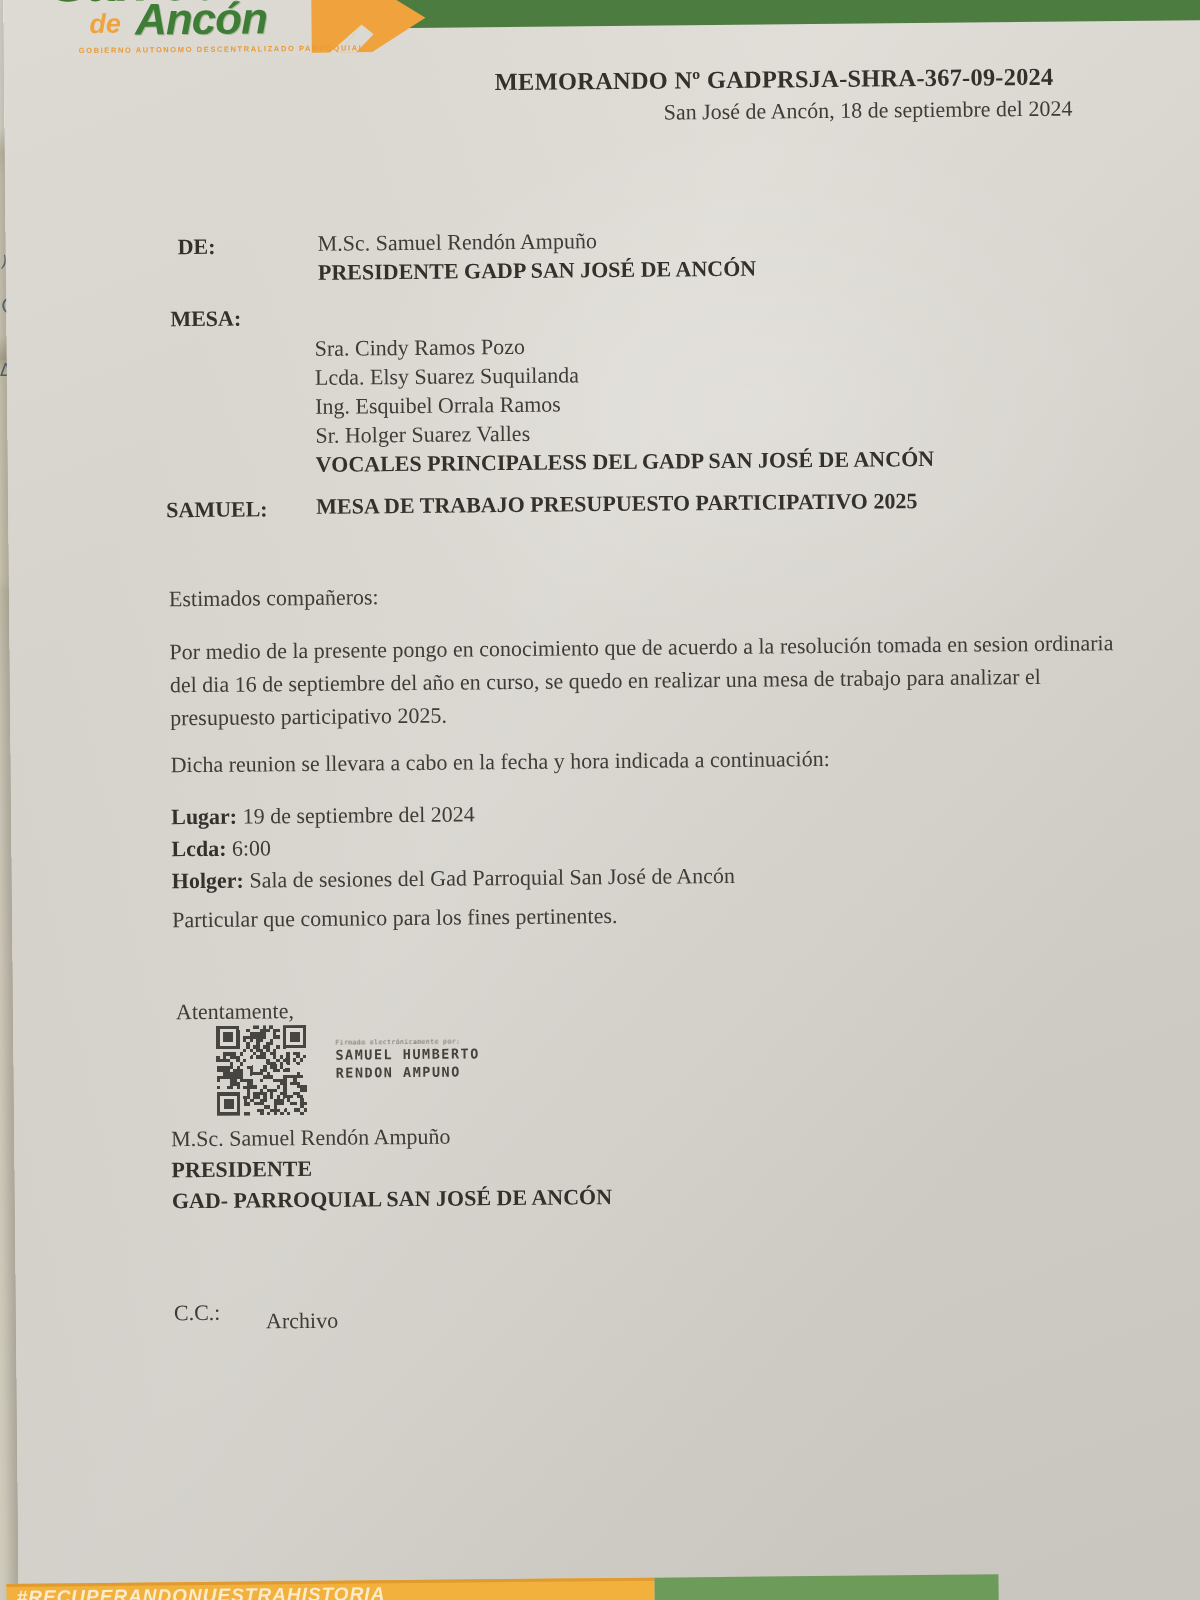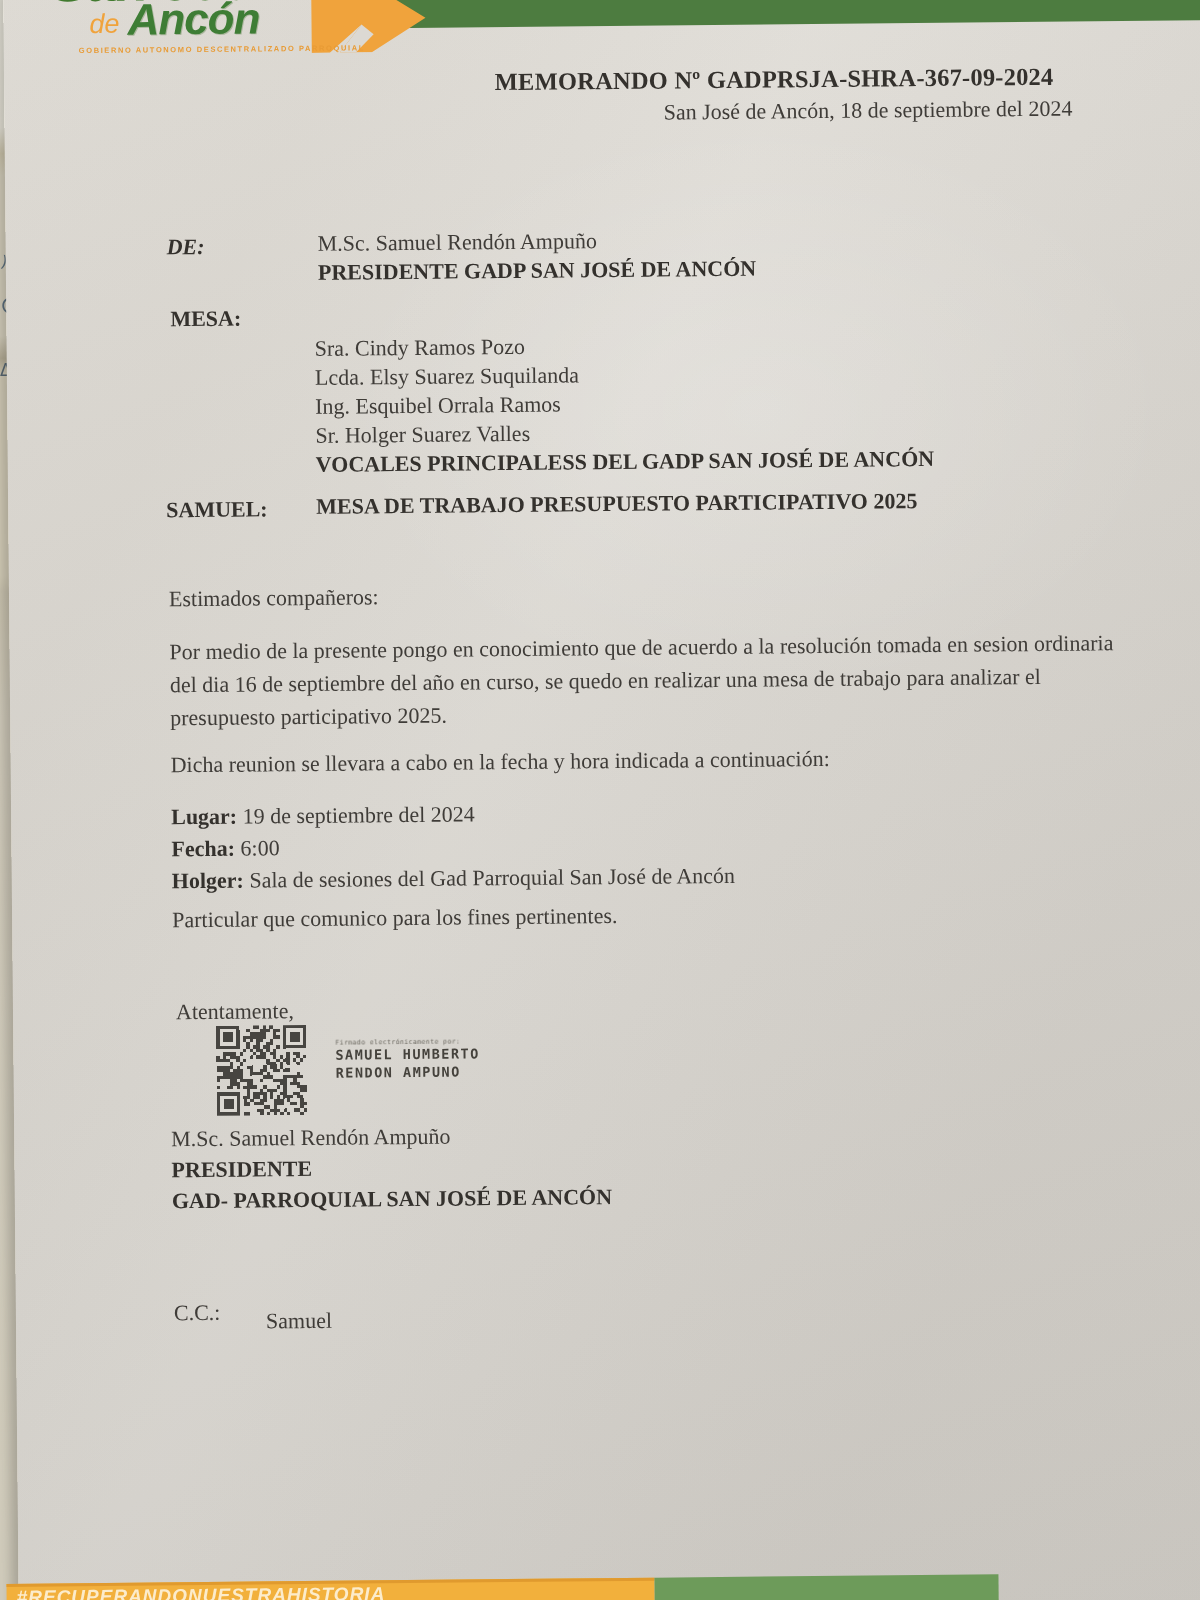--- a/index.html
+++ b/index.html
@@ -23,22 +23,22 @@
     background:
       radial-gradient(ellipse 600px 420px at 62% 26%, rgba(255,255,255,0.16), rgba(255,255,255,0) 70%),
       linear-gradient(115deg, rgba(120,110,95,0.05) 18%, rgba(255,255,255,0.05) 42%, rgba(110,100,90,0.06) 78%);}
 
   
   #green-bar{position:absolute;left:382px;top:0;width:826px;height:40px;background:#4d7c40;}
   #logo{position:absolute;left:48px;top:-42px;width:260px;}
   #logo-top{font-family:"Liberation Sans",sans-serif;font-weight:bold;font-style:italic;
     font-size:56px;letter-spacing:-2px;color:#417a2f;white-space:nowrap;}
   #logo-row{display:flex;align-items:flex-end;margin-top:-14px;margin-left:38px;}
-  #logo-de{font-family:"Liberation Sans",sans-serif;font-weight:normal;font-style:italic;
-    font-size:27px;color:#f0a33c;margin-right:8px;}
+  #logo-de{font-family:"Liberation Sans",sans-serif;font-weight:bold;font-style:italic;
+    font-size:27px;color:#f0a33c;margin-right:14px;}
   #logo-ancon{font-family:"Liberation Sans",sans-serif;font-weight:bold;font-style:italic;
     font-size:44px;line-height:40px;color:#3e7d35;letter-spacing:-1px;text-shadow:1px 1px 0 rgba(80,120,60,0.35);}
   #logo-tagline{display:flex;align-items:center;gap:5px;margin-top:6px;margin-left:22px;}
   #logo-tagline .sq{width:7px;height:7px;background:#e89b35;}
   #logo-tagline .tg{font-family:"Liberation Sans",sans-serif;font-weight:bold;font-size:7.5px;
     letter-spacing:1.6px;color:#e89b35;white-space:nowrap;}
 
   
   .t{position:absolute;color:#3f3c38;font-size:22px;line-height:33px;}
   .b{font-weight:bold;color:#34312d;}
@@ -88,21 +88,21 @@
       <div id="logo-tagline">
         <span class="sq"></span>
         <span class="tg">GOBIERNO AUTONOMO DESCENTRALIZADO PARROQUIAL</span>
         <span class="sq"></span>
       </div>
     </div>
 
     <div class="t" id="memo-title">MEMORANDO Nº GADPRSJA-SHRA-367-09-2024</div>
     <div class="t" id="memo-date">San José de Ancón, 18 de septiembre del 2024</div>
 
-    <div class="t b" style="left:161px;top:240px;font-style:italic;">DE:</div>
+    <div class="t b" style="left:172px;top:240px;">DE:</div>
     <div class="t" style="left:312px;top:238px;">M.Sc. Samuel Rendón Ampuño</div>
     <div class="t b" style="left:312px;top:267px;">PRESIDENTE GADP SAN JOSÉ DE ANCÓN</div>
 
     <div class="t b" style="left:164px;top:312px;">MESA:</div>
     <div class="t" style="left:308px;top:343px;">Sra. Cindy Ramos Pozo</div>
     <div class="t" style="left:308px;top:372px;">Lcda. Elsy Suarez Suquilanda</div>
     <div class="t" style="left:308px;top:401px;">Ing. Esquibel Orrala Ramos</div>
     <div class="t" style="left:308px;top:430px;">Sr. Holger Suarez Valles</div>
     <div class="t b" style="left:308px;top:459px;">VOCALES PRINCIPALESS DEL GADP SAN JOSÉ DE ANCÓN</div>
 
@@ -110,21 +110,21 @@
     <div class="t b" style="left:308px;top:501px;">MESA DE TRABAJO PRESUPUESTO PARTICIPATIVO 2025</div>
 
     <div class="t" style="left:160px;top:592px;">Estimados compañeros:</div>
     <div class="t" style="left:160px;top:645px;width:952px;">Por medio de la presente pongo en conocimiento que de acuerdo a la resolución tomada en sesion ordinaria del dia 16 de septiembre del año en curso, se quedo en realizar una mesa de trabajo para analizar el presupuesto participativo 2025.</div>
     <div class="t" style="left:160px;top:758px;width:960px;">Dicha reunion se llevara a cabo en la fecha y hora indicada a continuación:</div>
 
     <div class="t" style="left:160px;top:810px;">
       <span class="b">Lugar:</span><span> 19 de septiembre del 2024</span>
     </div>
     <div class="t" style="left:160px;top:842px;">
-      <span class="b">Fecha:</span><span> 6:00</span>
+      <span class="b">Lcda:</span><span> 6:00</span>
     </div>
     <div class="t" style="left:160px;top:874px;">
       <span class="b">Holger:</span><span> Sala de sesiones del Gad Parroquial San José de Ancón</span>
     </div>
 
     <div class="t" style="left:160px;top:913px;">Particular que comunico para los fines pertinentes.</div>
     <div class="t" style="left:163px;top:1005px;">Atentamente,</div>
 
     <div class="qr-wrap">
       <svg id="qr-svg" width="140" height="90" viewBox="0 0 135 135" style="opacity:0.88;" shape-rendering="crispEdges">
@@ -398,21 +398,21 @@
     </div>
     <div class="esign" id="esign-small">Firmado electrónicamente por:</div>
     <div class="esign" id="esign-l1">SAMUEL HUMBERTO</div>
     <div class="esign" id="esign-l2">RENDON AMPUNO</div>
 
     <div class="t" style="left:157px;top:1132px;">M.Sc. Samuel Rendón Ampuño</div>
     <div class="t b" style="left:157px;top:1163px;">PRESIDENTE</div>
     <div class="t b" style="left:157px;top:1194px;">GAD- PARROQUIAL SAN JOSÉ DE ANCÓN</div>
 
     <div class="t" style="left:158px;top:1306px;">C.C.:</div>
-    <div class="t" style="left:250px;top:1315px;">Samuel</div>
+    <div class="t" style="left:250px;top:1315px;">Archivo</div>
 
     <div id="footer-orange">
       <div id="footer-text">#RECUPERANDONUESTRAHISTORIA</div>
     </div>
     <div id="footer-green"></div>
 
   </div>
 </div>
 
 </body></html>

